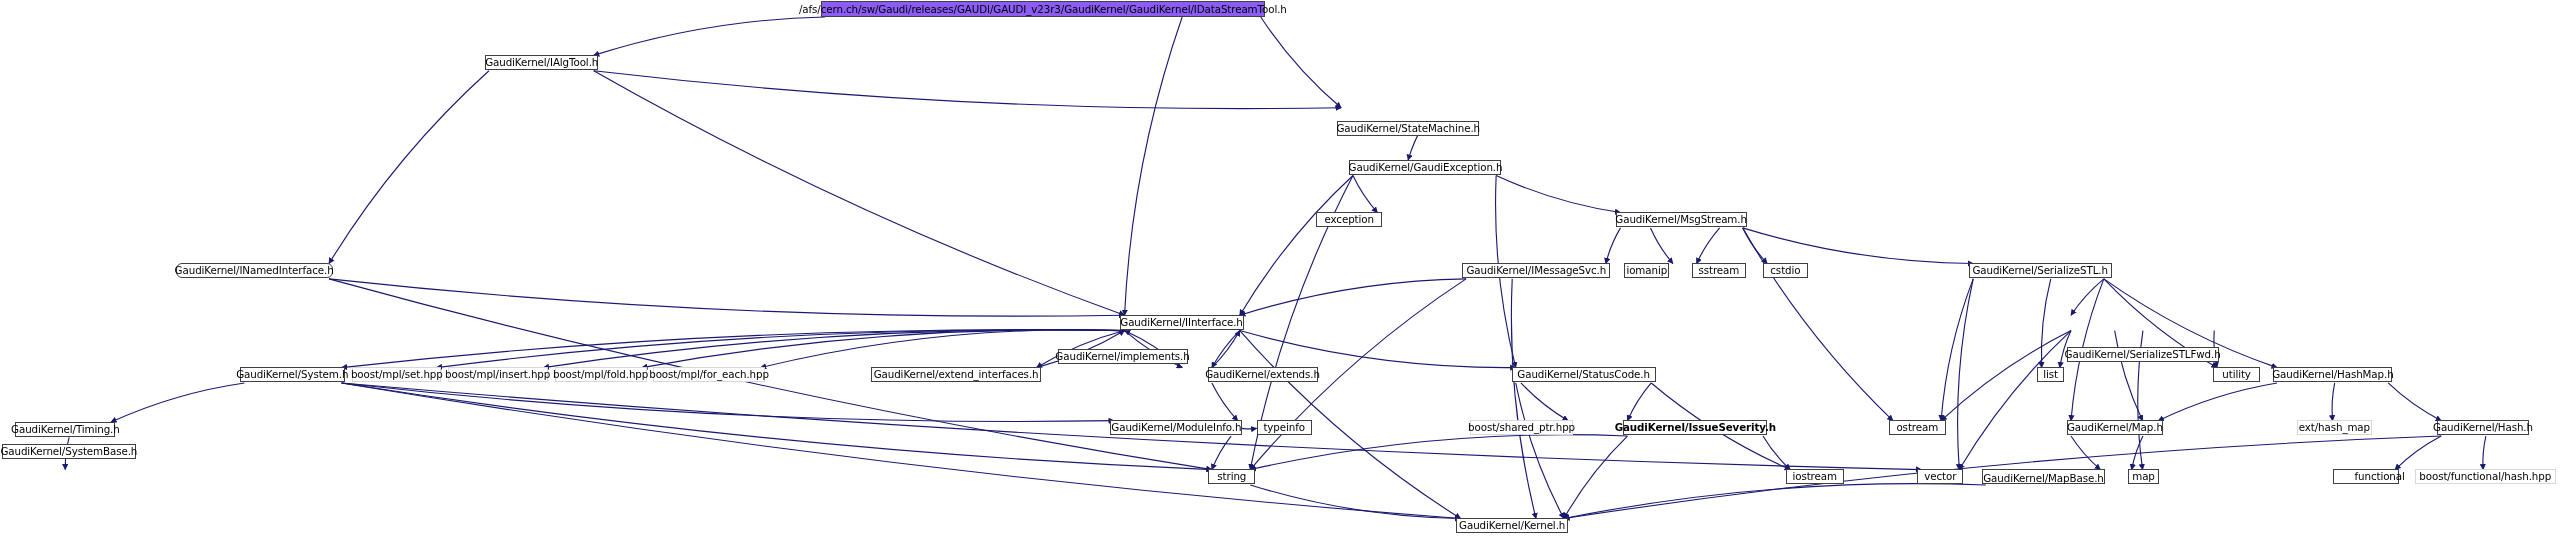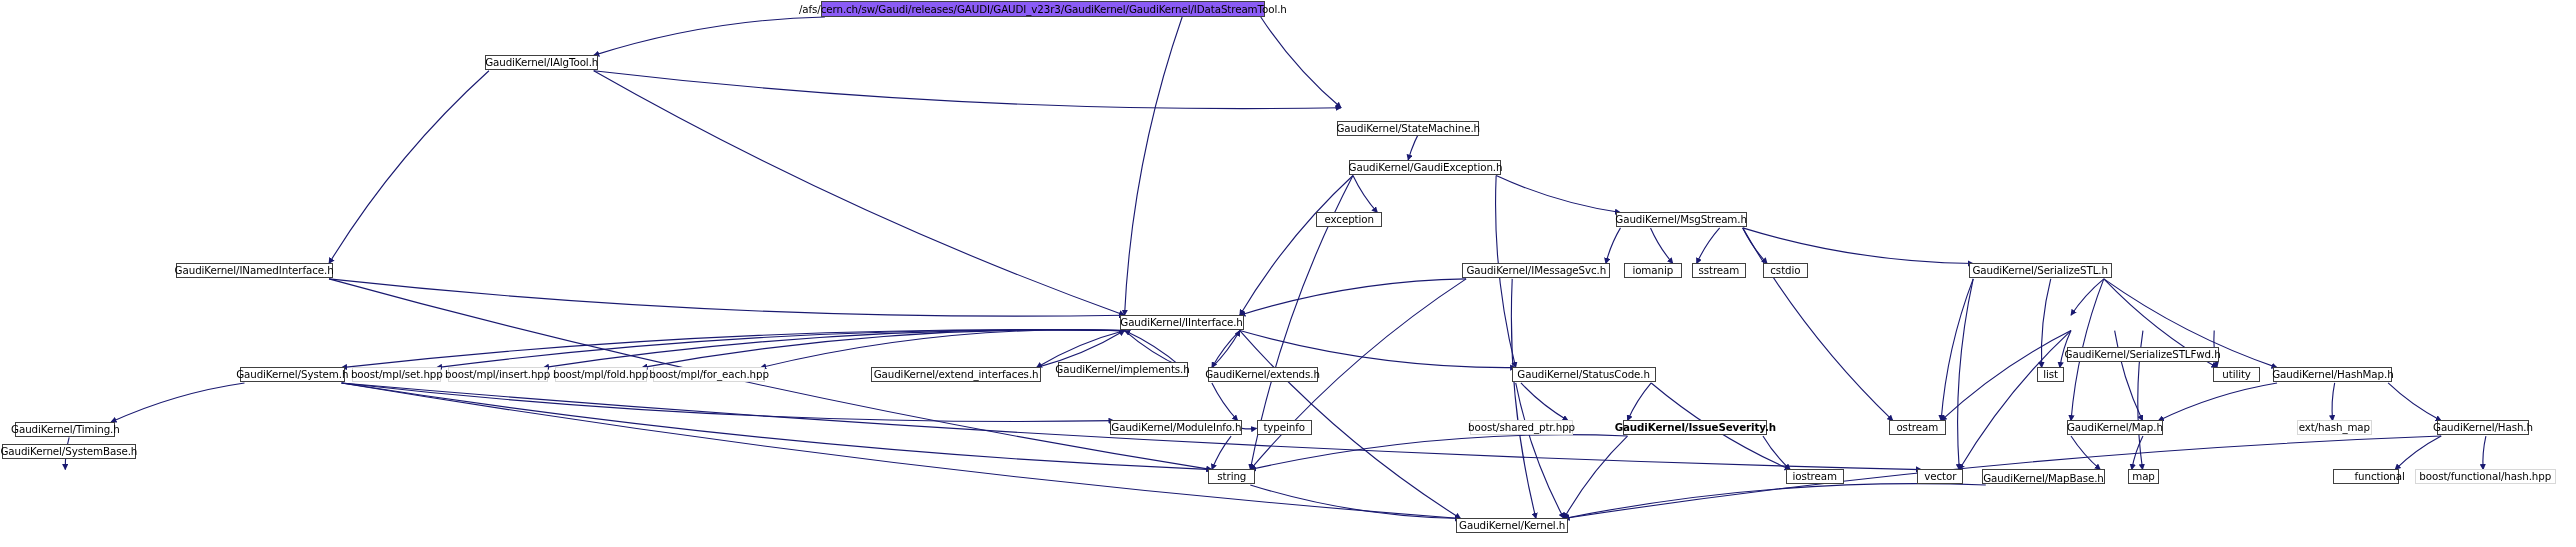--- a/index.html
+++ b/index.html
@@ -152,27 +152,27 @@
     </div>
     <div class="graph-node solid" style="left: 1349px; top: 160px; width: 152px;">
       <span class="node-label">GaudiKernel/GaudiException.h</span>
     </div>
     <div class="graph-node solid" style="left: 1316px; top: 212px; width: 66px;">
       <span class="node-label">exception</span>
     </div>
     <div class="graph-node solid" style="left: 1616px; top: 212px; width: 131px;">
       <span class="node-label">GaudiKernel/MsgStream.h</span>
     </div>
-    <div class="graph-node solid" style="left: 176px; top: 263px; width: 157px;">
+    <div class="graph-node solid" style="left: 176px; top: 263px; width: 157px; border-radius: 6px;">
       <span class="node-label">GaudiKernel/INamedInterface.h</span>
     </div>
     <div class="graph-node solid" style="left: 1462px; top: 263px; width: 148px;">
       <span class="node-label">GaudiKernel/IMessageSvc.h</span>
     </div>
-    <div class="graph-node solid" style="left: 1624px; top: 263px; width: 58px;">
+    <div class="graph-node solid" style="left: 1624px; top: 263px; width: 45px;">
       <span class="node-label">iomanip</span>
     </div>
     <div class="graph-node solid" style="left: 1692px; top: 263px; width: 54px;">
       <span class="node-label">sstream</span>
     </div>
     <div class="graph-node solid" style="left: 1763px; top: 263px; width: 45px;">
       <span class="node-label">cstdio</span>
     </div>
     <div class="graph-node solid" style="left: 1969px; top: 263px; width: 143px;">
       <span class="node-label">GaudiKernel/SerializeSTL.h</span>
@@ -194,21 +194,21 @@
     </div>
     <div class="graph-node" style="left: 555px; top: 367px; width: 92px;">
       <span class="node-label">boost/mpl/fold.hpp</span>
     </div>
     <div class="graph-node" style="left: 653px; top: 367px; width: 112px;">
       <span class="node-label">boost/mpl/for_each.hpp</span>
     </div>
     <div class="graph-node solid" style="left: 871px; top: 367px; width: 170px;">
       <span class="node-label">GaudiKernel/extend_interfaces.h</span>
     </div>
-    <div class="graph-node solid" style="left: 1058px; top: 362px; width: 130px;">
+    <div class="graph-node solid" style="left: 1058px; top: 349px; width: 130px;">
       <span class="node-label">GaudiKernel/implements.h</span>
     </div>
     <div class="graph-node solid" style="left: 1208px; top: 367px; width: 110px;">
       <span class="node-label">GaudiKernel/extends.h</span>
     </div>
     <div class="graph-node solid" style="left: 1512px; top: 367px; width: 144px;">
       <span class="node-label">GaudiKernel/StatusCode.h</span>
     </div>
     <div class="graph-node solid" style="left: 2037px; top: 367px; width: 26.5px;">
       <span class="node-label">list</span>

